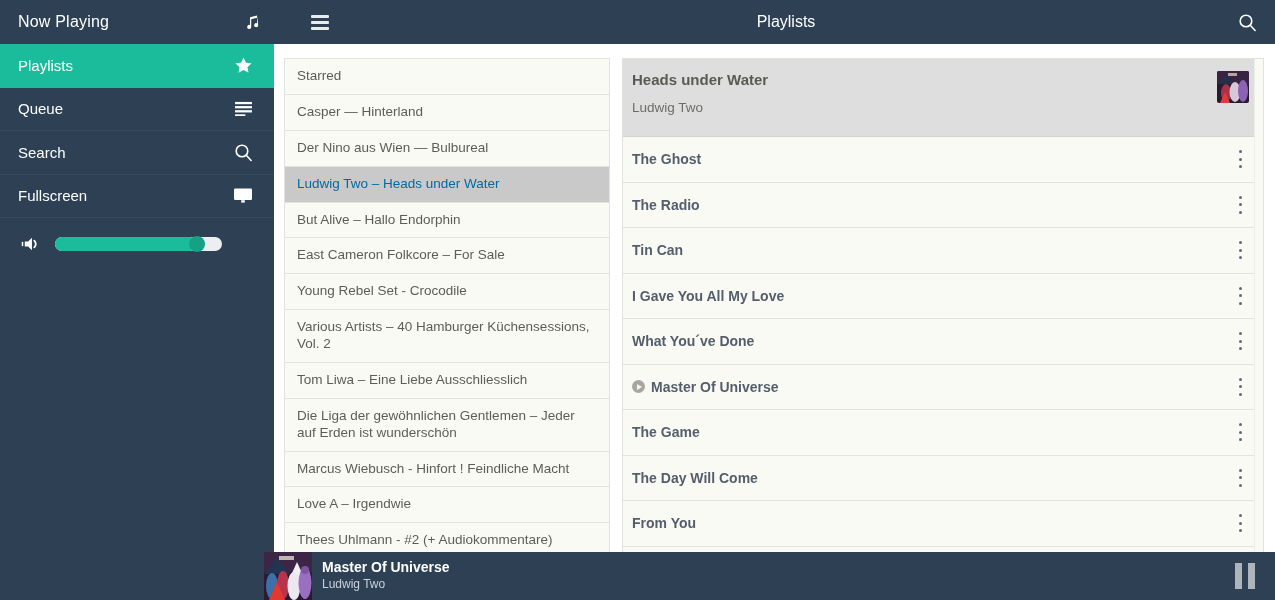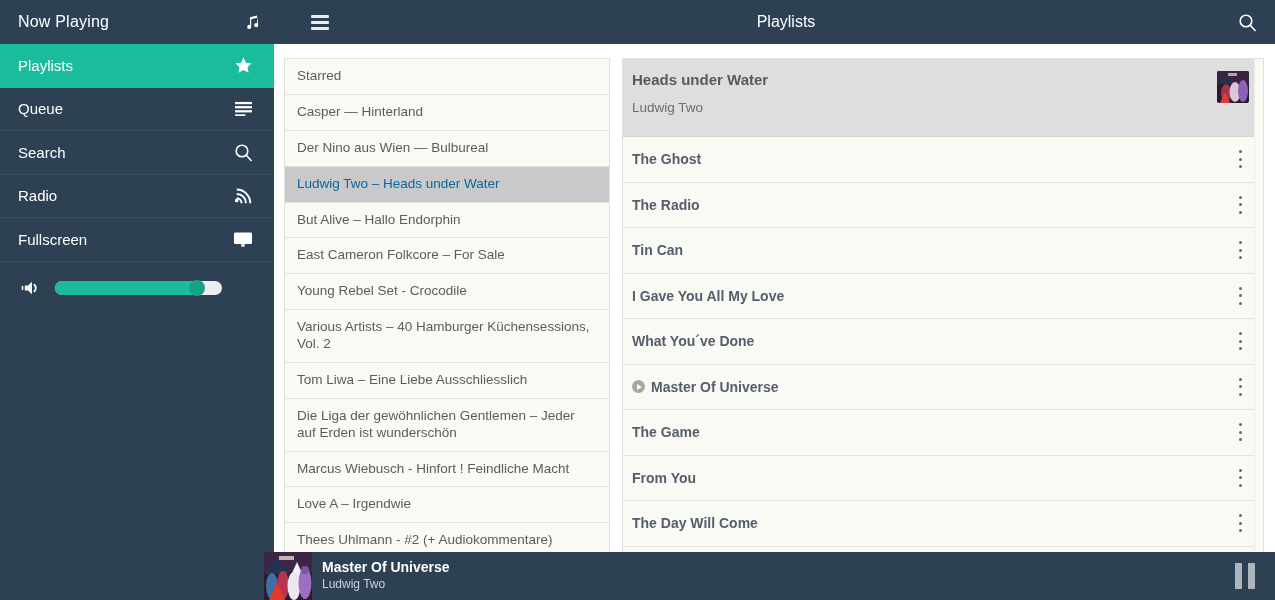--- a/index.html
+++ b/index.html
@@ -271,31 +271,20 @@
     <div class="side-item">
       <span>Search</span>
       <span class="side-ico">
         <svg width="19" height="19" viewBox="0 0 20 20">
           <circle cx="8.4" cy="8.4" r="6.1" fill="none" stroke="#ffffff" stroke-width="1.7"></circle>
           <line x1="12.9" y1="12.9" x2="18" y2="18.4" stroke="#ffffff" stroke-width="1.7" stroke-linecap="round"></line>
         </svg>
       </span>
     </div>
 
-    <div class="side-item">
-      <span>Radio</span>
-      <span class="side-ico">
-        <svg width="18" height="18" viewBox="0 0 20 20">
-          <path d="M3 17 a2 2 0 1 1 0.01 0 Z" fill="#ffffff"></path>
-          <path d="M3 11.5 a6.5 6.5 0 0 1 6.5 6.5 h-2.2 a4.3 4.3 0 0 0 -4.3 -4.3 Z" fill="#ffffff"></path>
-          <path d="M3 6.6 a11.4 11.4 0 0 1 11.4 11.4 h-2.2 a9.2 9.2 0 0 0 -9.2 -9.2 Z" fill="#ffffff"></path>
-          <path d="M3 1.8 a16.2 16.2 0 0 1 16.2 16.2 h-2.2 a14 14 0 0 0 -14 -14 Z" fill="#ffffff"></path>
-        </svg>
-      </span>
-    </div>
 
     <div class="side-item">
       <span>Fullscreen</span>
       <span class="side-ico">
         <svg width="20" height="17" viewBox="0 0 20 17">
           <rect x="1" y="1.5" width="18" height="11.5" rx="1.2" fill="#ffffff"></rect>
           <rect x="8.2" y="13.2" width="3.6" height="2.4" fill="#ffffff"></rect>
         </svg>
       </span>
     </div>
@@ -423,31 +412,31 @@
               <span>The Game</span>
             </div>
             <div class="kebab">
               <b></b>
               <b></b>
               <b></b>
             </div>
           </div>
           <div class="track-row">
             <div class="track-name">
+              <span>The Day Will Come</span>
+            </div>
+            <div class="kebab">
+              <b></b>
+              <b></b>
+              <b></b>
+            </div>
+          </div>
+          <div class="track-row">
+            <div class="track-name">
               <span>From You</span>
-            </div>
-            <div class="kebab">
-              <b></b>
-              <b></b>
-              <b></b>
-            </div>
-          </div>
-          <div class="track-row">
-            <div class="track-name">
-              <span>The Day Will Come</span>
             </div>
             <div class="kebab">
               <b></b>
               <b></b>
               <b></b>
             </div>
           </div>
         </div>
       <div class="track-scrollbar"></div>
     </div>

